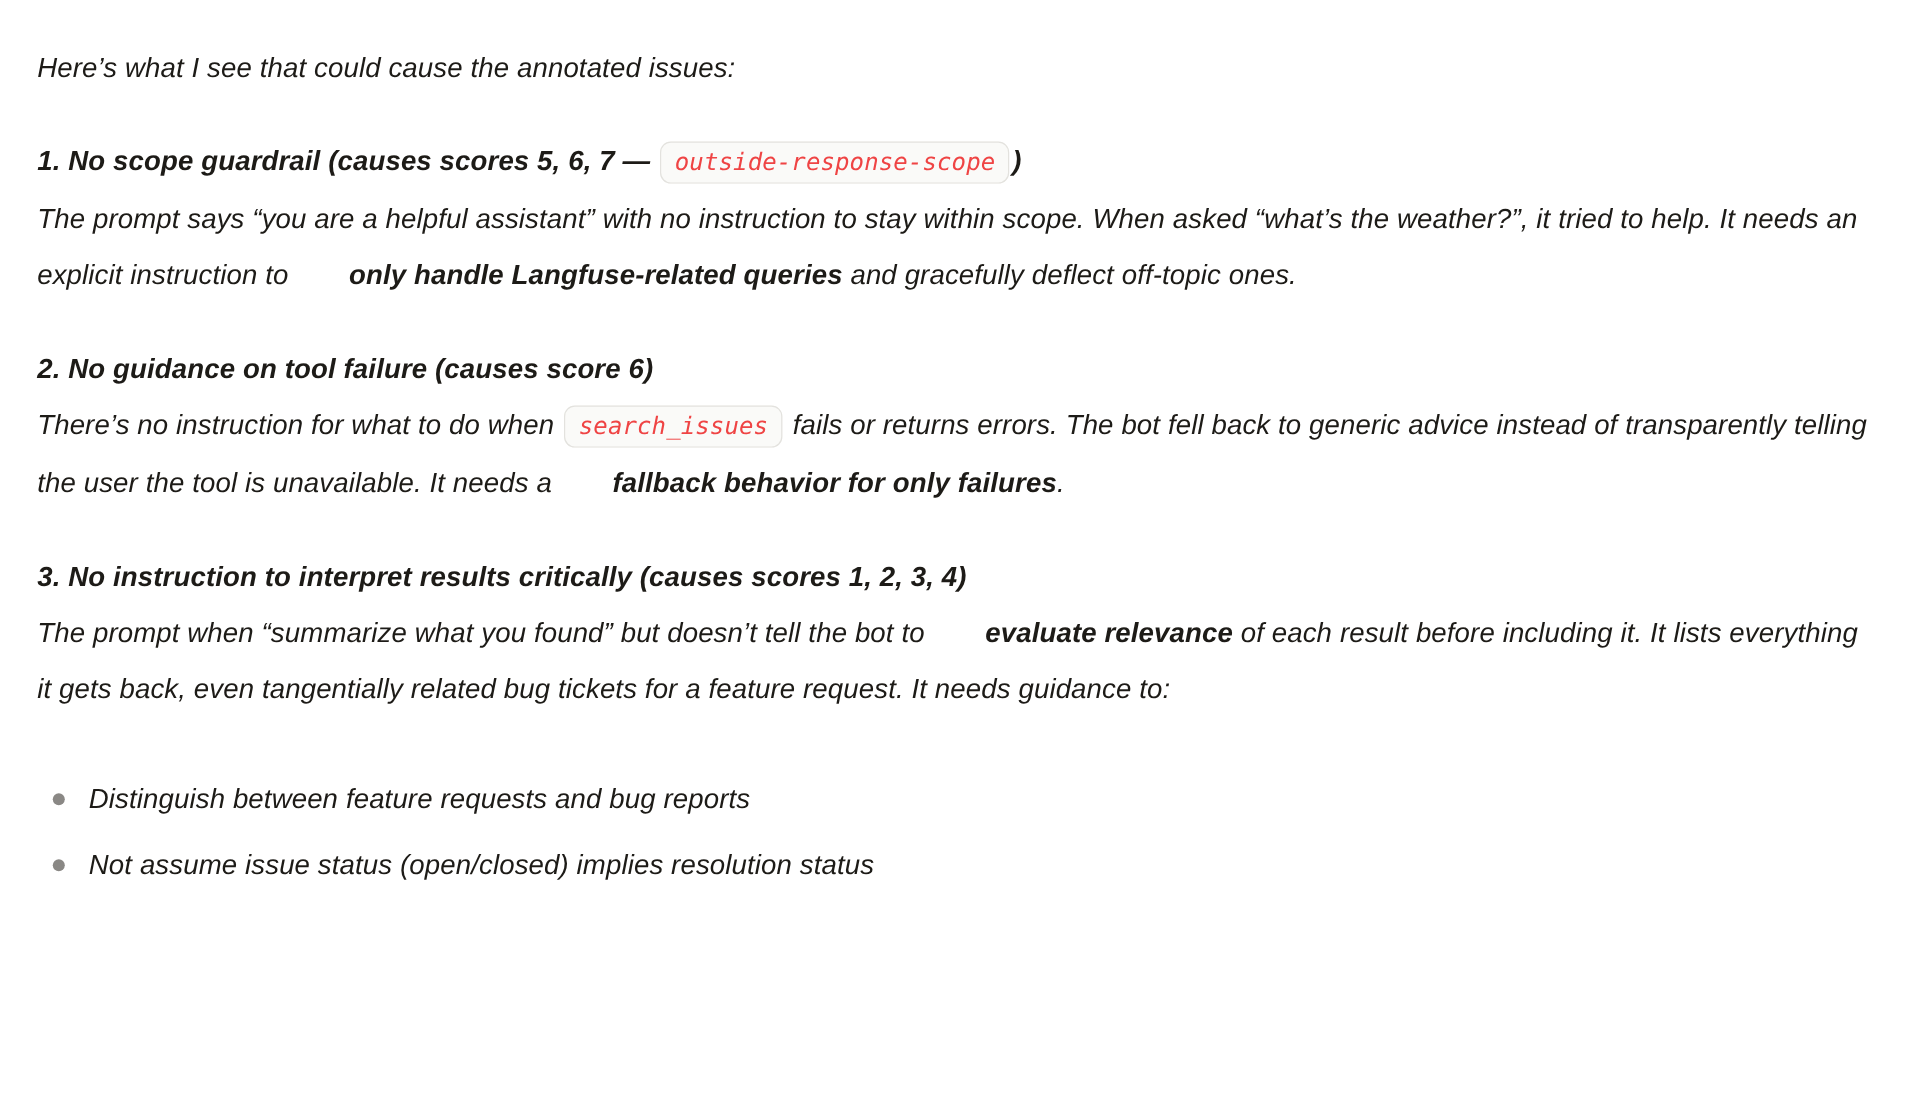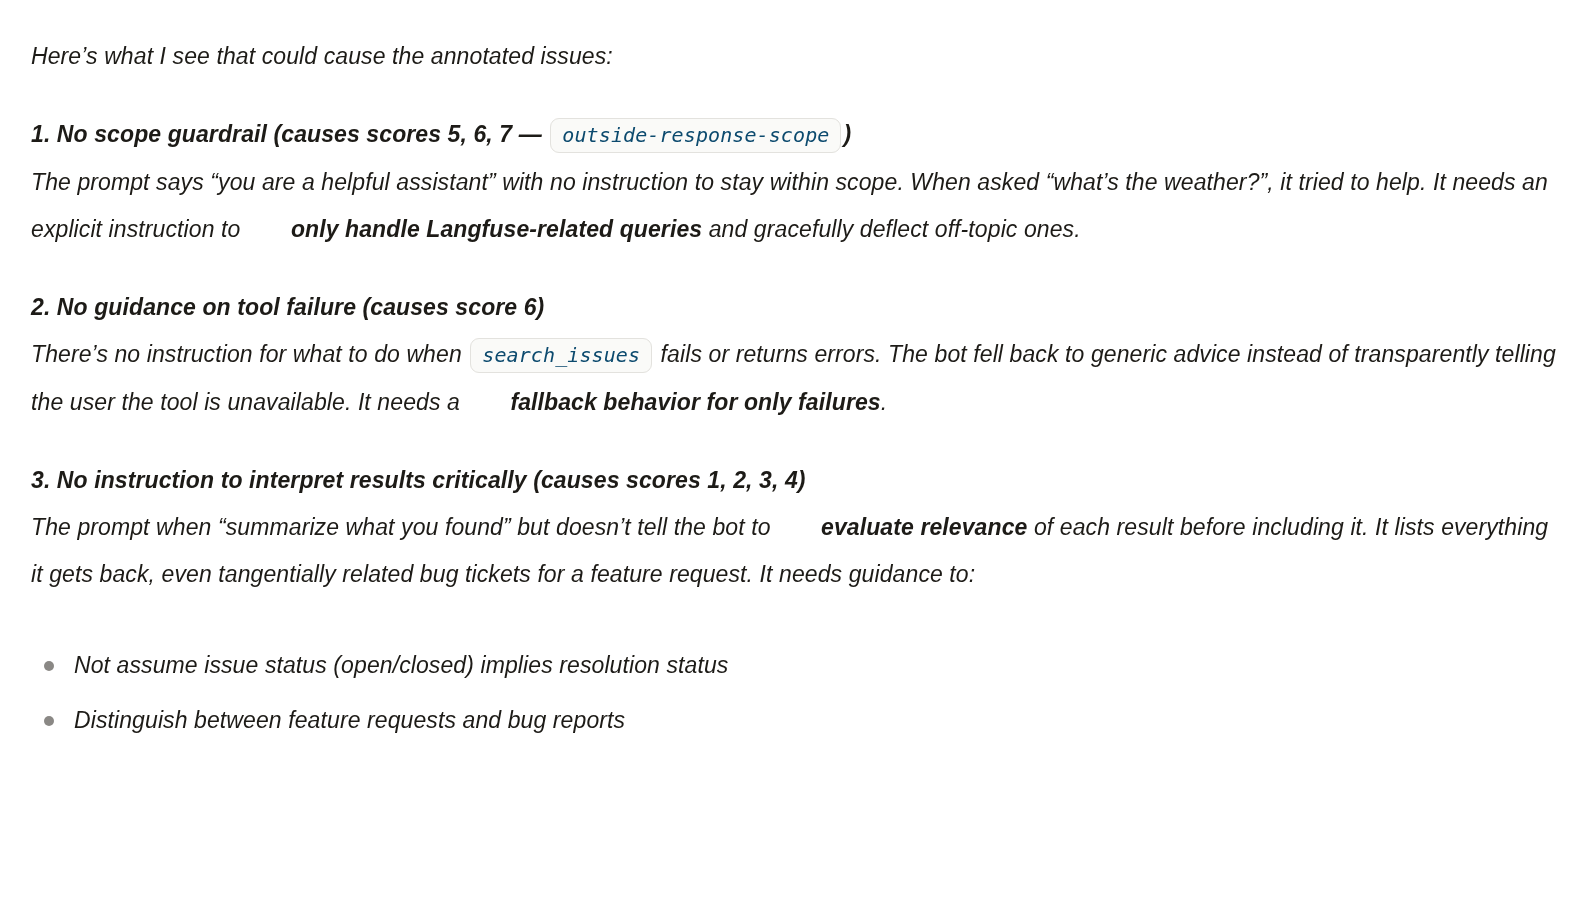--- a/index.html
+++ b/index.html
@@ -15,21 +15,21 @@
     line-height: 47px;
     padding: 33px 31px 0 31px;
     letter-spacing: 0.1px;
   }
   .para { margin: 0 0 31px 0; }
   .h { font-weight: 700; }
   b, strong { font-weight: 700; margin-left: 44px; }
   code.pill {
     font-family: "DejaVu Sans Mono", monospace;
     font-size: 20px;
-    color: #0c4a6e;
+    color: #ef4444;
     background: #fafaf8;
     border: 1px solid #e3e2de;
     border-radius: 9px;
     padding: 4px 11px 5px 11px;
     white-space: nowrap;
     margin: 0 2px;
   }
   ul.bullets {
     list-style: none;
     margin: 44px 0 0 0;
@@ -69,17 +69,17 @@
     <span class="h">2. No guidance on tool failure (causes score 6)</span><br>
     <span>There’s no instruction for what to do when </span><code class="pill">search_issues</code><span> fails or returns errors. The bot fell back to generic advice instead of transparently telling the user the tool is unavailable. It needs a </span><strong>fallback behavior for only failures</strong><span>.</span>
   </p>
 
   <p class="para">
     <span class="h">3. No instruction to interpret results critically (causes scores 1, 2, 3, 4)</span><br>
     <span>The prompt when “summarize what you found” but doesn’t tell the bot to </span><strong>evaluate relevance</strong><span> of each result before including it. It lists everything it gets back, even tangentially related bug tickets for a feature request. It needs guidance to:</span>
   </p>
 
   <ul class="bullets">
+    <li><span>Distinguish between feature requests and bug reports</span></li>
     <li><span>Not assume issue status (open/closed) implies resolution status</span></li>
-    <li><span>Distinguish between feature requests and bug reports</span></li>
   </ul>
 
 </article>
 
 </body></html>

